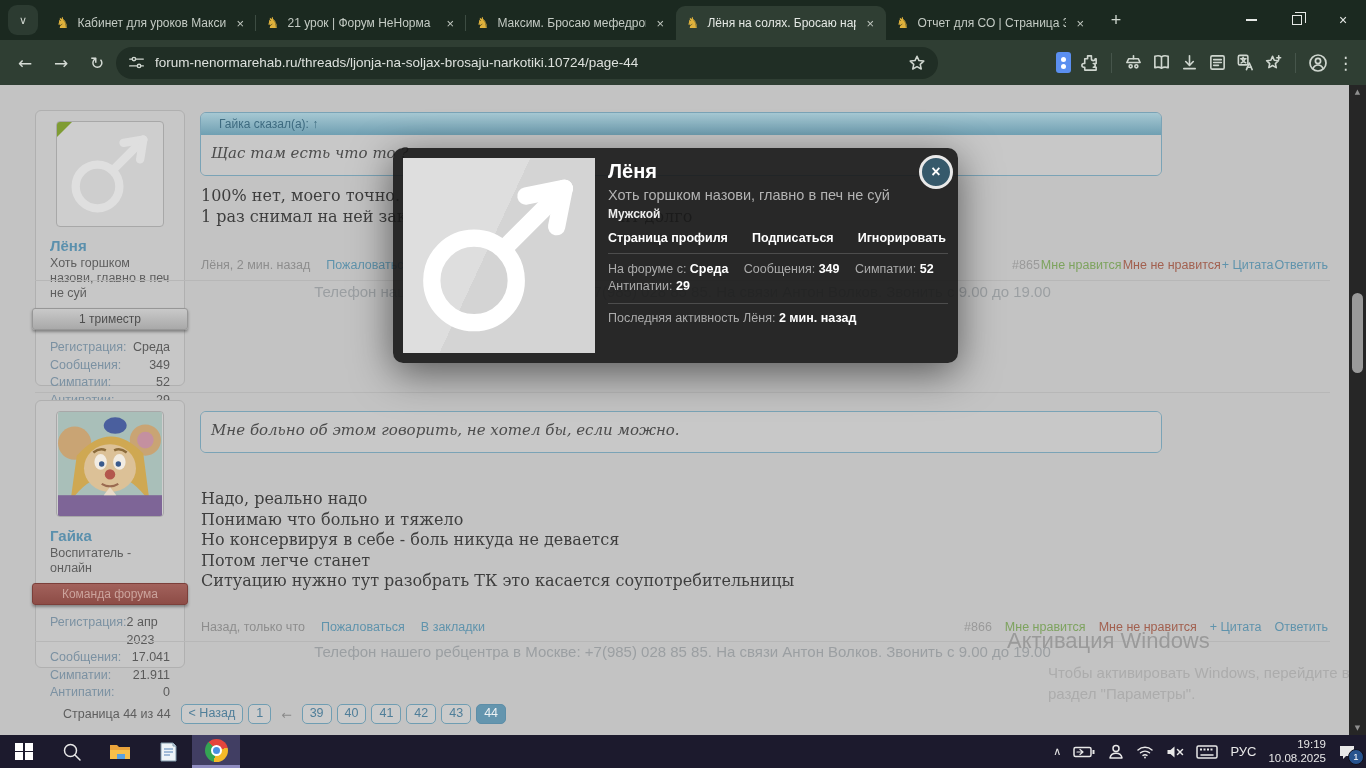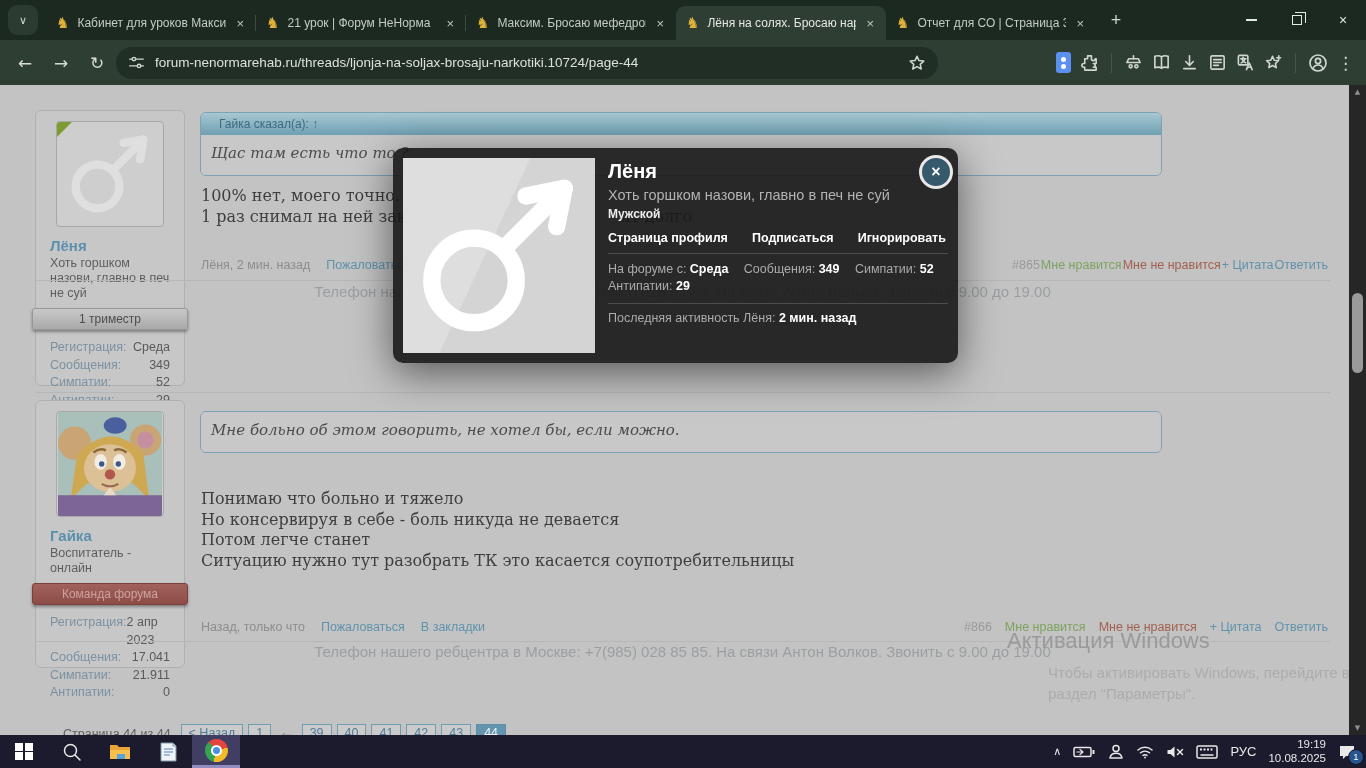--- a/index.html
+++ b/index.html
@@ -67,23 +67,23 @@
   .lnk{color:#5f93ac}
   .num{color:#9a9a9a}
   .like{color:#7da35e}
   .dislike{color:#a2604f}
 
   .hrline{position:absolute;left:35px;right:36px;border-top:1px solid #b7b7b7}
   #hr1{top:280px}#hrsep{top:392px}#hr2{top:641px}
   .bannerad{position:absolute;left:35px;right:36px;text-align:center;font-size:15px;color:#9b9fa2}
   #bn1{top:283px}#bn2{top:643px}
 
-  #pag{position:absolute;left:63px;top:724px;display:flex;align-items:center;font-size:12.5px;color:#5e5e5e;gap:5px}
+  #pag{position:absolute;left:63px;top:704px;display:flex;align-items:center;font-size:12.5px;color:#5e5e5e;gap:5px}
   .pglabel{margin-right:5px}
-  .pbtn{border:1px solid #6f9db2;border-radius:0;padding:1px 7px 2px;color:#4f7e99;background:rgba(255,255,255,.14);line-height:15px}
+  .pbtn{border:1px solid #6f9db2;border-radius:5px;padding:1px 7px 2px;color:#4f7e99;background:rgba(255,255,255,.14);line-height:15px}
   .pbtn.cur{background:#6495ae;color:#eef2f4;border-color:#5d8ea8}
   .parrow{color:#8a8a8a;margin:0 5px;font-family:"DejaVu Sans",sans-serif}
 
   
   #popup{position:absolute;left:393px;top:148px;width:565px;height:215px;border-radius:10px;background:rgba(23,23,23,0.90);box-shadow:0 10px 40px rgba(0,0,0,.55);z-index:50}
   #pav{position:absolute;left:10px;top:10px;width:192px;height:195px;background:linear-gradient(115deg,#dedede 0 45%,#d4d4d4 45%)}
   #pcontent{position:absolute;left:215px;top:12px;width:340px}
   .ptitle{font-size:20px;font-weight:bold;color:#fff}
   .psub{font-size:14.5px;color:#b3b3b3;margin-top:4px}
   .pgender{font-size:12px;font-weight:bold;color:#ececec;margin-top:4px}
@@ -336,20 +336,21 @@
           <span class="slabel">Антипатии:</span>
           <span class="sval">0</span>
         </div>
     </div>
   </div>
 
   <div class="quote" id="q2">
     <div class="qbody">Мне больно об этом говорить, не хотел бы, если можно.</div>
   </div>
   <div class="ptext" id="pt2">
+    <div>Надо, реально надо</div>
     <div>Понимаю что больно и тяжело</div>
     <div>Но консервируя в себе - боль никуда не девается</div>
     <div>Потом легче станет</div>
     <div>Ситуацию нужно тут разобрать ТК это касается соупотребительницы</div>
   </div>
   <div class="pfoot" id="pf2l">
     <span>Назад, только что</span>
     <span class="lnk">Пожаловаться</span>
     <span class="lnk">В закладки</span>
   </div>

